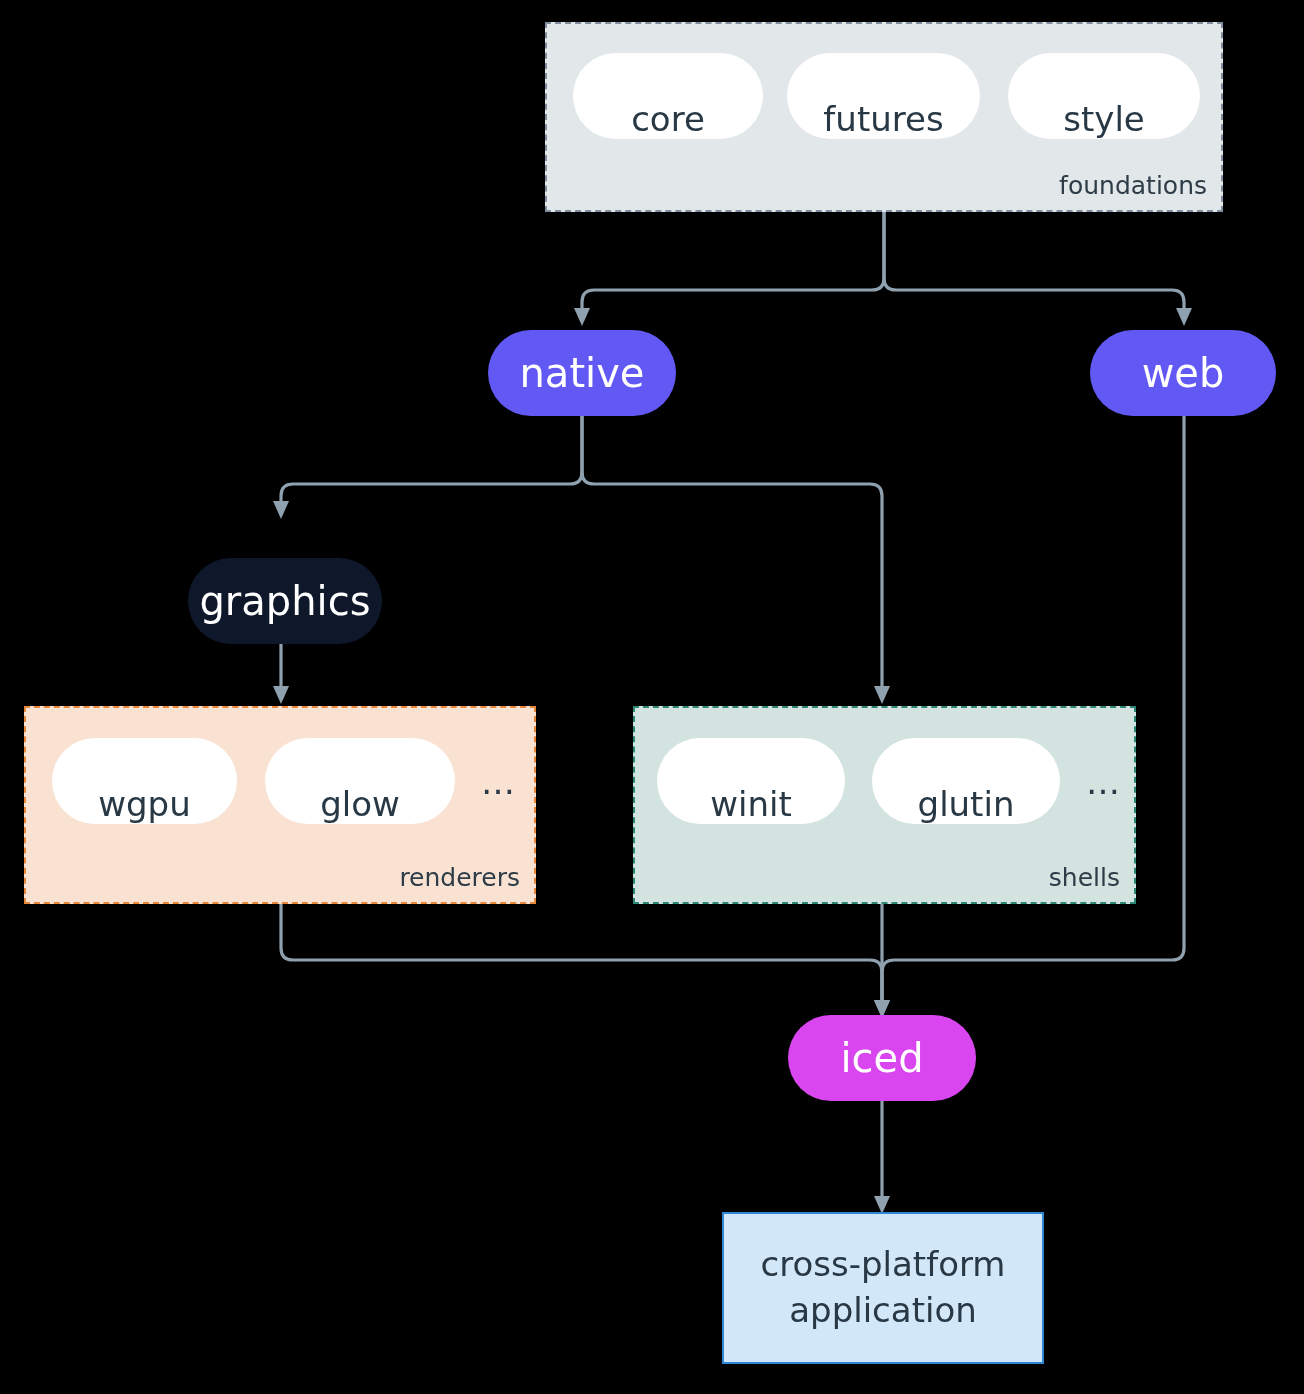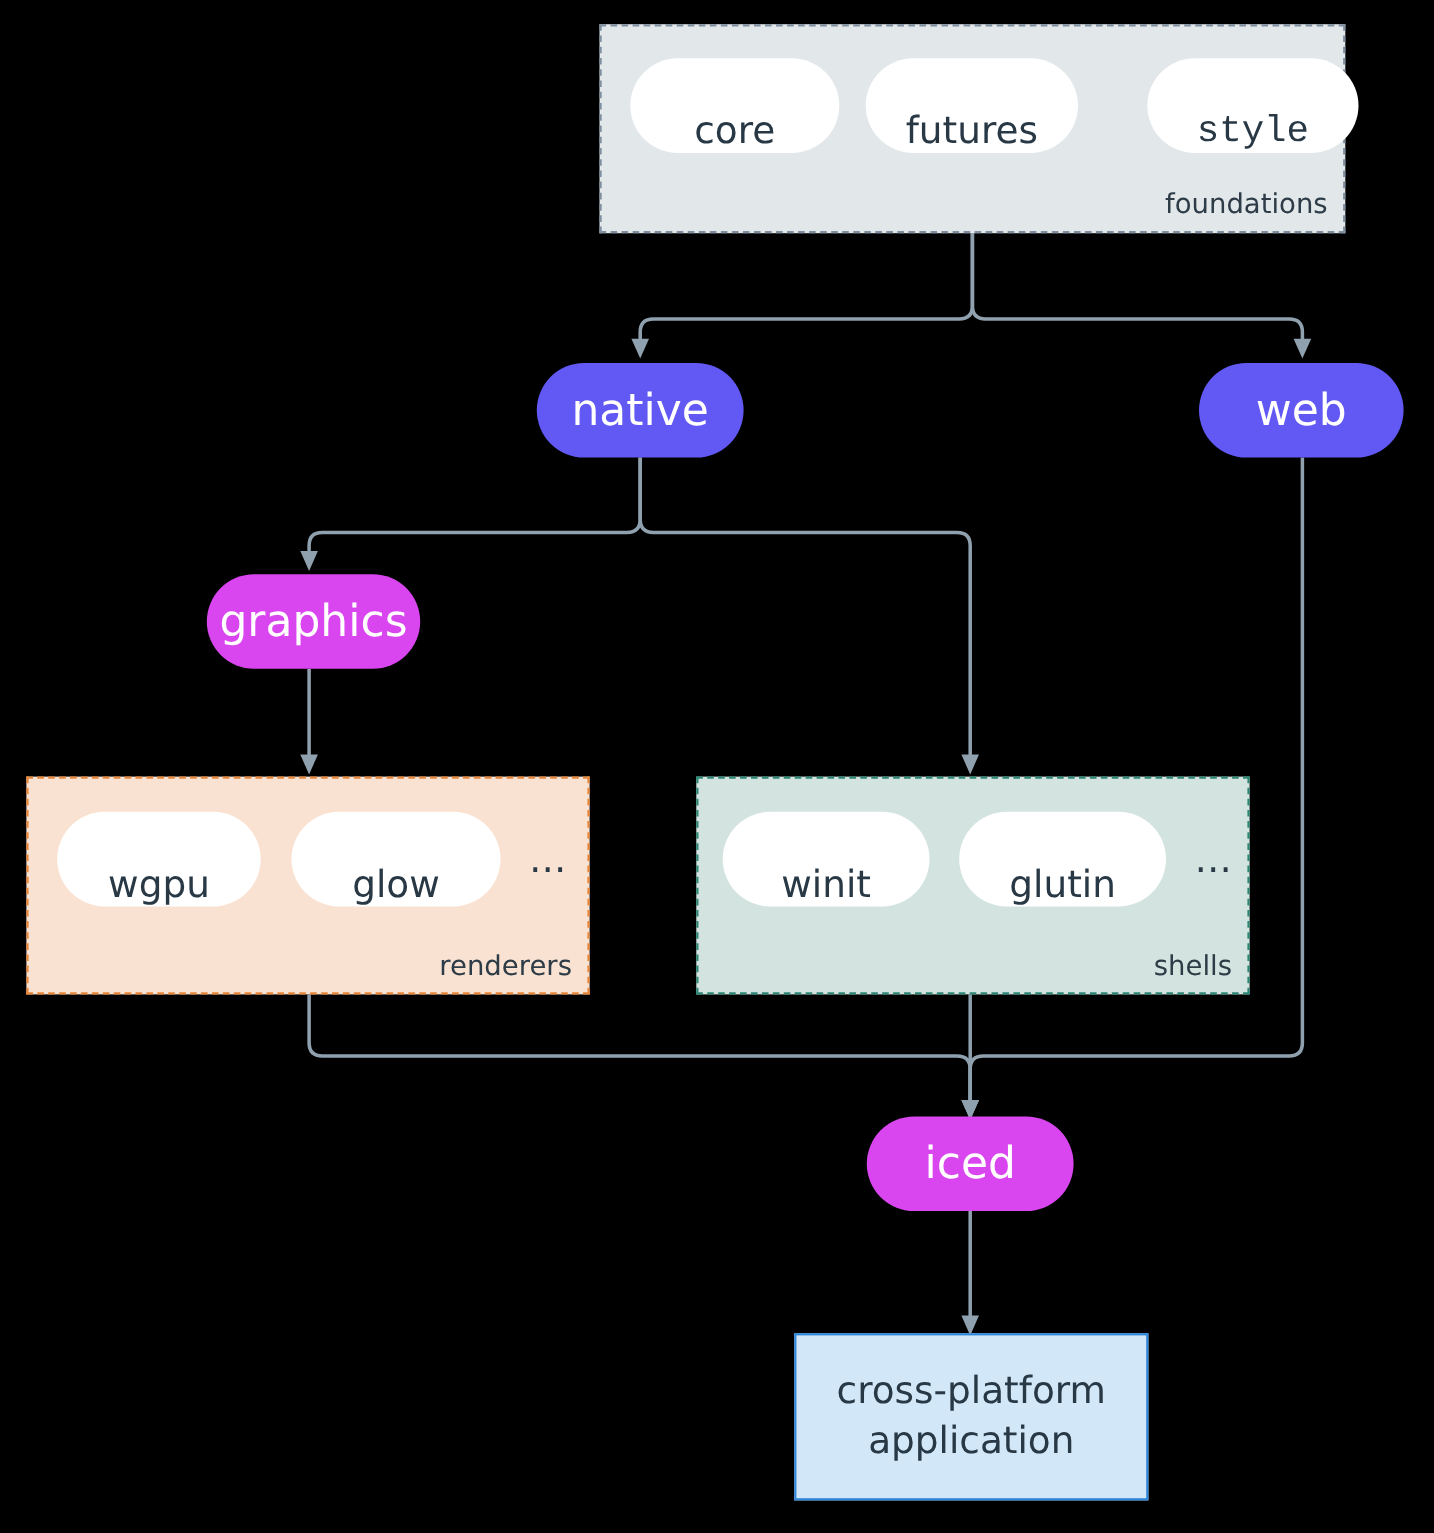--- a/index.html
+++ b/index.html
@@ -85,21 +85,21 @@
     box-sizing: border-box;
     border-radius: 46px;
     display: flex;
     align-items: center;
     justify-content: center;
     font-size: 40px;
     color: #FFFFFF;
     height: 86px;
   }
   .node-native, .node-web { background: #6259F5; }
-  .node-graphics        { background: #d946ef; }
+  .node-graphics        { background: #0f172a; margin-top: 36px; }
   .node-iced            { background: #d946ef; }
 
   
   .rect-node {
     position: absolute;
     box-sizing: border-box;
     background: #D2E8F9;
     border: 2px solid #2E86D8;
     display: flex;
     flex-direction: column;
@@ -174,21 +174,21 @@
 
   <div class="cluster cluster-foundations">
     <div class="cluster-label">foundations</div>
   </div>
   <div class="pill" style="left:573px; top:53px; width:190px;">
     <span>core</span>
   </div>
   <div class="pill" style="left:787px; top:53px; width:193px;">
     <span>futures</span>
   </div>
-  <div class="pill" style="left:1043px; top:53px; width:192px;font-family:Liberation Mono, monospace;">
+  <div class="pill" style="left:1008px; top:53px; width:192px;">
     <span>style</span>
   </div>
 
   <div class="node node-native" style="left:488px; top:330px; width:188px;">
     <span>native</span>
   </div>
   <div class="node node-web" style="left:1090px; top:330px; width:186px;">
     <span>web</span>
   </div>
 

